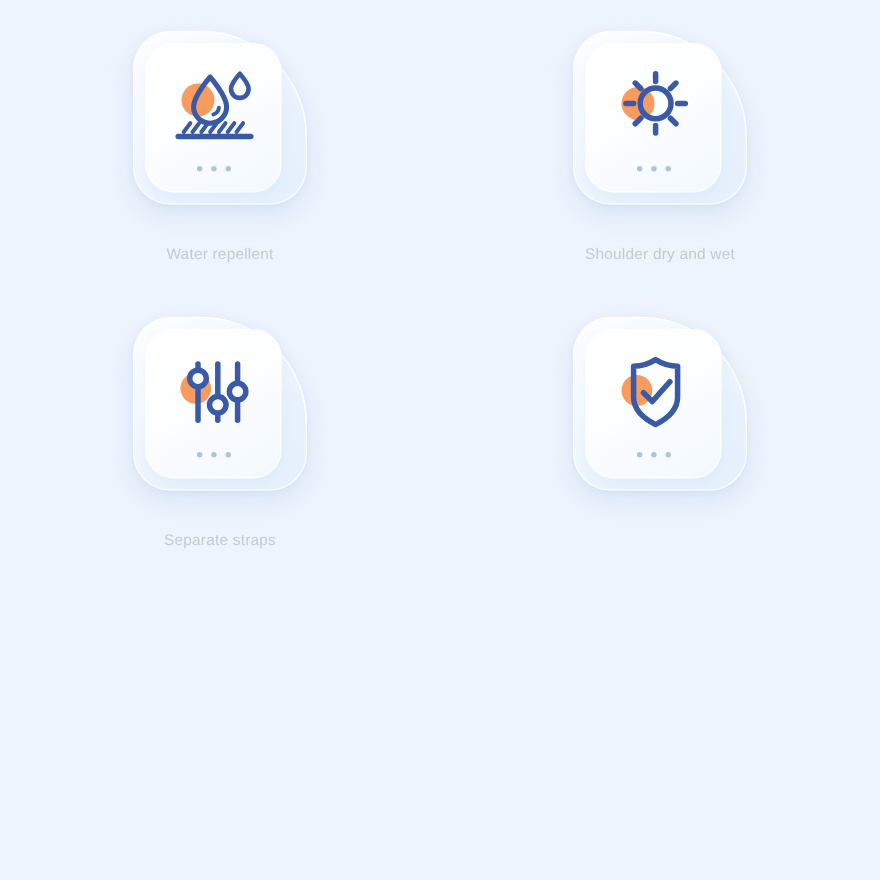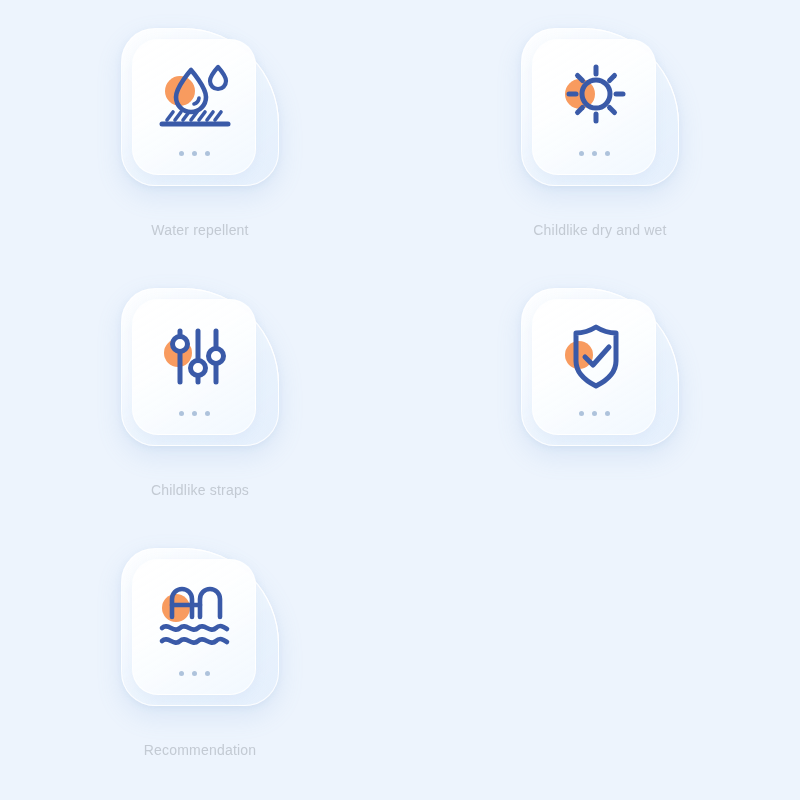--- a/index.html
+++ b/index.html
@@ -191,21 +191,21 @@
             </g>
           </svg>
         </div>
         <div class="dots">
           <i></i>
           <i></i>
           <i></i>
         </div>
       </div>
     </div>
-    <div class="caption">Childlike dry and wet</div>
+    <div class="caption">Shoulder dry and wet</div>
   </div>
 
   <div class="cell">
     <div class="card">
       <div class="glass"></div>
       <div class="inner">
         <div class="icon-wrap">
           <svg width="72" height="72" viewBox="0 0 72 72">
             <circle cx="20" cy="33" r="14" fill="#f89b5f"></circle>
             <g stroke="#3a5aa8" stroke-width="5" stroke-linecap="round">
@@ -218,21 +218,21 @@
             <circle cx="58" cy="36" r="7.5" fill="#ffffff" stroke="#3a5aa8" stroke-width="5"></circle>
           </svg>
         </div>
         <div class="dots">
           <i></i>
           <i></i>
           <i></i>
         </div>
       </div>
     </div>
-    <div class="caption">Childlike straps</div>
+    <div class="caption">Separate straps</div>
   </div>
 
 
   <div class="cell">
     <div class="card">
       <div class="glass"></div>
       <div class="inner">
         <div class="icon-wrap">
           <svg width="72" height="74" viewBox="0 0 72 74">
             <circle cx="21" cy="36" r="14" fill="#f89b5f"></circle>
@@ -245,37 +245,14 @@
         </div>
         <div class="dots">
           <i></i>
           <i></i>
           <i></i>
         </div>
       </div>
     </div>
   </div>
 
-  <div class="cell">
-    <div class="card">
-      <div class="glass"></div>
-      <div class="inner">
-        <div class="icon-wrap">
-          <svg width="80" height="70" viewBox="0 0 80 70">
-            <circle cx="22" cy="27" r="14" fill="#f89b5f"></circle>
-            <path d="M18 36 L18 18 A10 10 0 0 1 38 18 L38 36" fill="none" stroke="#3a5aa8" stroke-width="4.6" stroke-linecap="round"></path>
-            <path d="M46 36 L46 18 A10 10 0 0 1 66 18 L66 36" fill="none" stroke="#3a5aa8" stroke-width="4.6" stroke-linecap="round"></path>
-            <line x1="18" y1="24" x2="46" y2="24" stroke="#3a5aa8" stroke-width="4.6" stroke-linecap="round"></line>
-            <path d="M8 47 C14 41 20 53 26 47 C32 41 38 53 44 47 C50 41 56 53 62 47 C66 43 70 46 73 48" fill="none" stroke="#3a5aa8" stroke-width="4.6" stroke-linecap="round" stroke-linejoin="round"></path>
-            <path d="M8 60 C14 54 20 66 26 60 C32 54 38 66 44 60 C50 54 56 66 62 60 C66 56 70 59 73 61" fill="none" stroke="#3a5aa8" stroke-width="4.6" stroke-linecap="round" stroke-linejoin="round"></path>
-          </svg>
-        </div>
-        <div class="dots">
-          <i></i>
-          <i></i>
-          <i></i>
-        </div>
-      </div>
-    </div>
-    <div class="caption">Recommendation</div>
-  </div>
 
 </div>
 
 </body></html>

